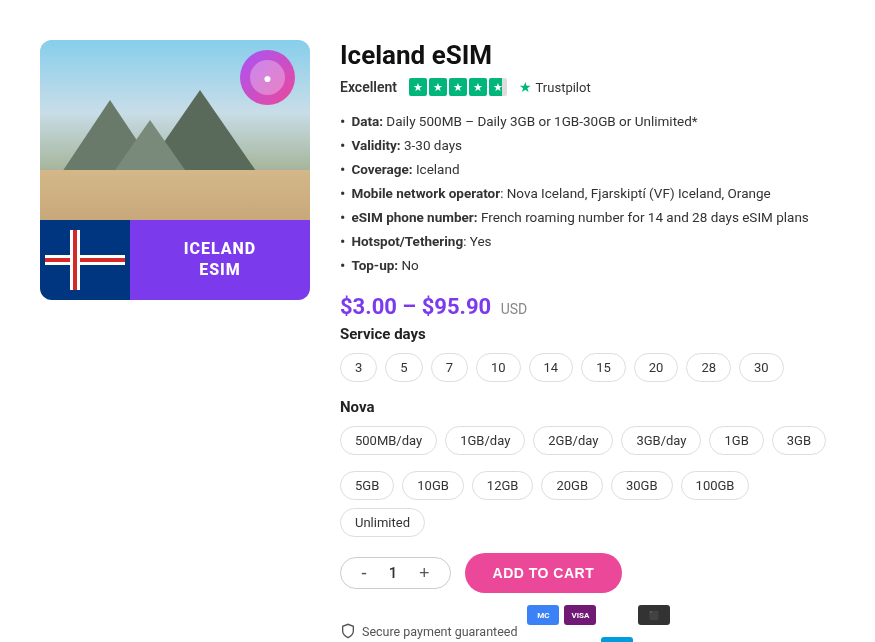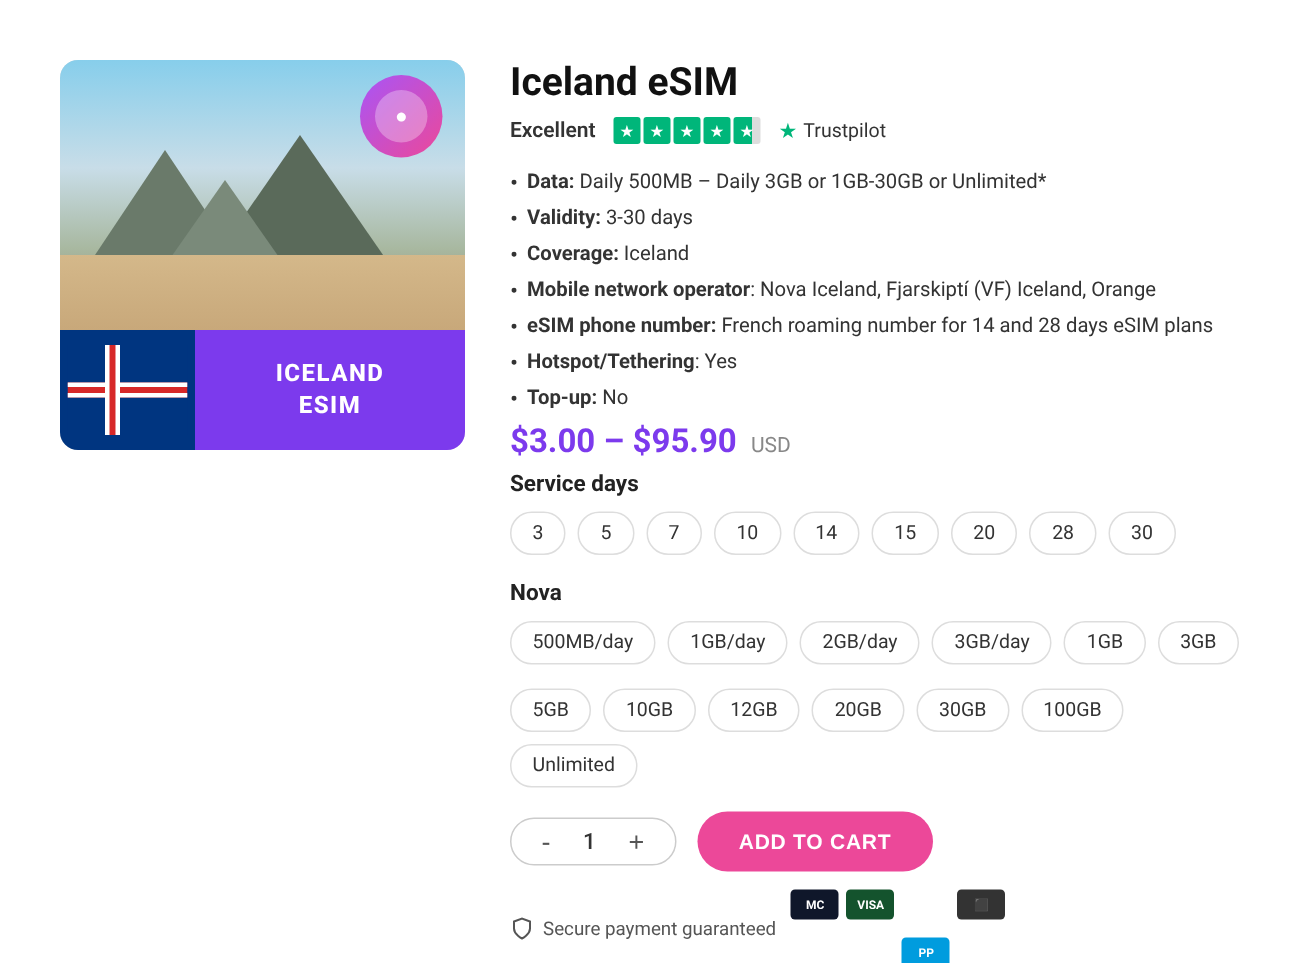--- a/index.html
+++ b/index.html
@@ -204,21 +204,21 @@
       gap: 4px;
       font-size: 13px;
       color: #333;
     }
     .trustpilot-star {
       color: #00b67a;
       font-size: 14px;
     }
     .features-list {
       list-style: none;
-      margin-bottom: 4px;
+      margin-bottom: 16px;
       font-size: 13.5px;
       line-height: 1.7;
       text-align: center;
     }
     .features-list li {
       display: flex;
       align-items: flex-start;
       gap: 6px;
     }
     .features-list li::before {
@@ -327,22 +327,22 @@
     .payment-card {
       width: 32px;
       height: 20px;
       border-radius: 3px;
       display: flex;
       align-items: center;
       justify-content: center;
       font-size: 8px;
       font-weight: 700;
     }
-    .card-mc { background: #0f172a; color: white; }
-    .card-visa { background: #14532d; color: white; }
+    .card-mc { background: #3b82f6; color: white; }
+    .card-visa { background: #701a75; color: white; }
     .card-pp { background: #009cde; color: white; margin-top: 32px; }
     .card-ap { background: #333; color: white; }
   </style>
 </head>
 <body>
 
 <div class="product-container">
 
   <div class="product-image-area">
     <div class="image-landscape">

